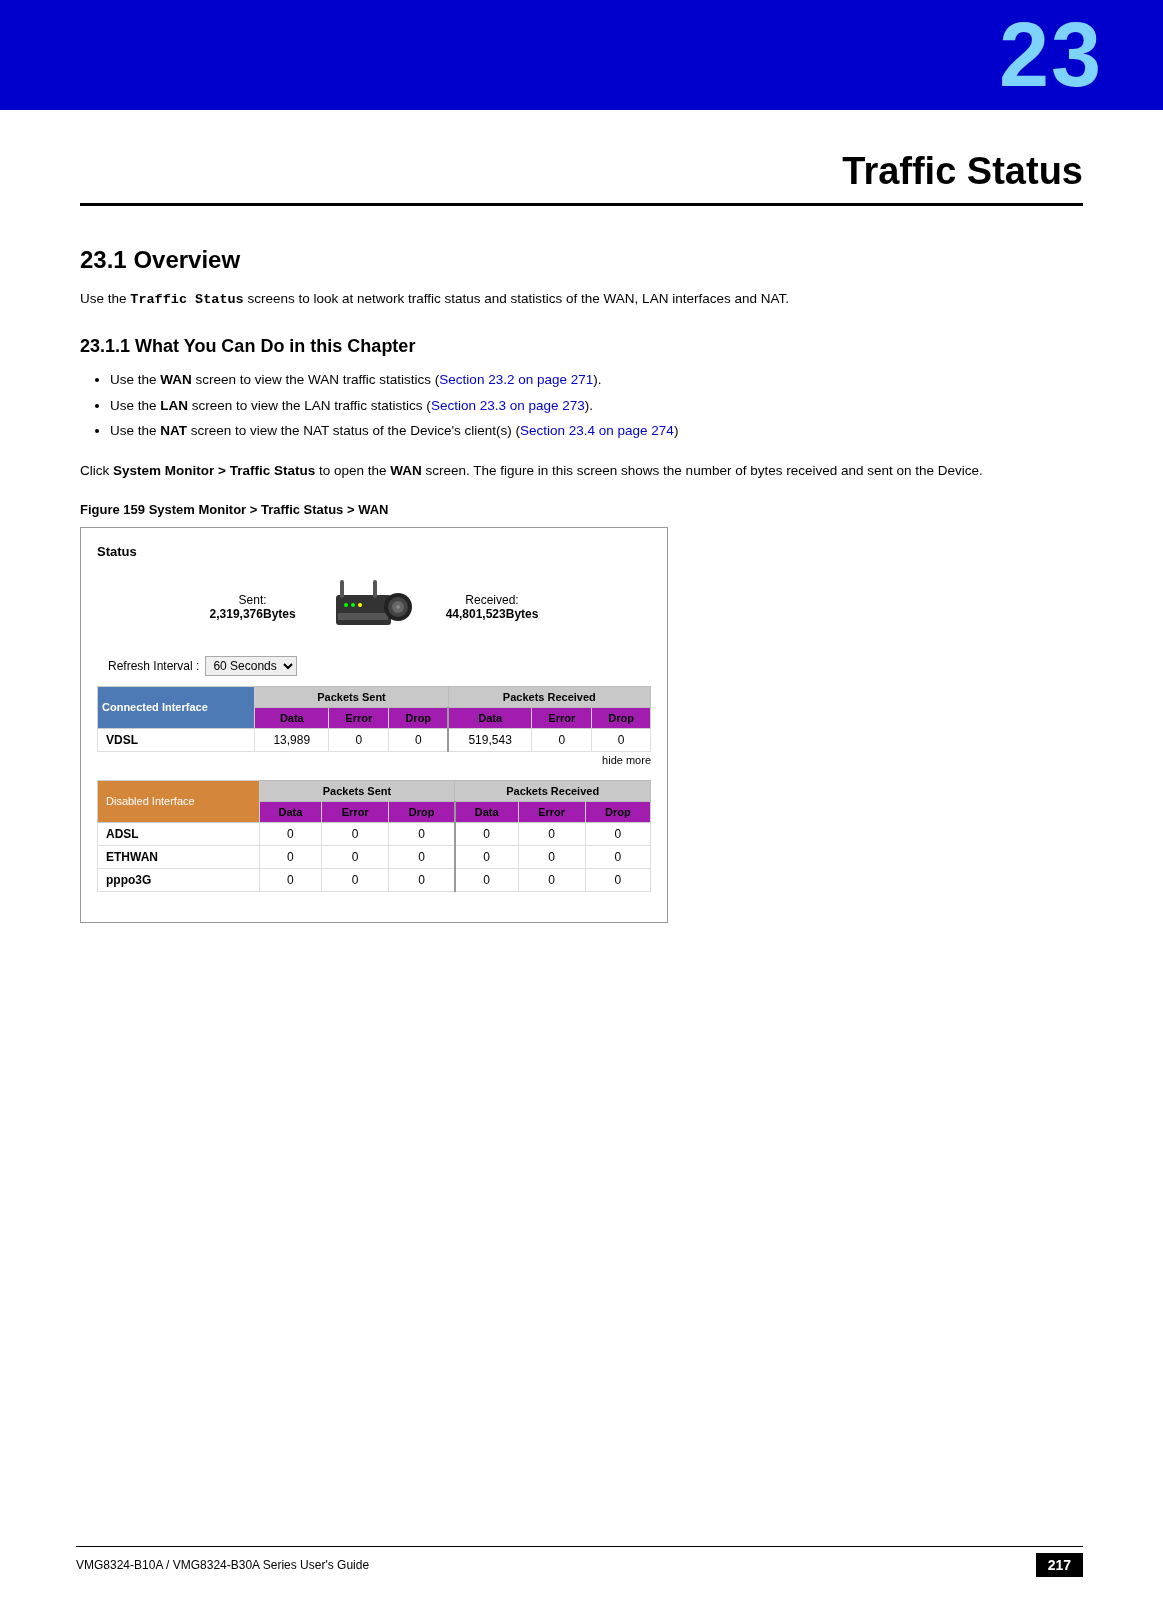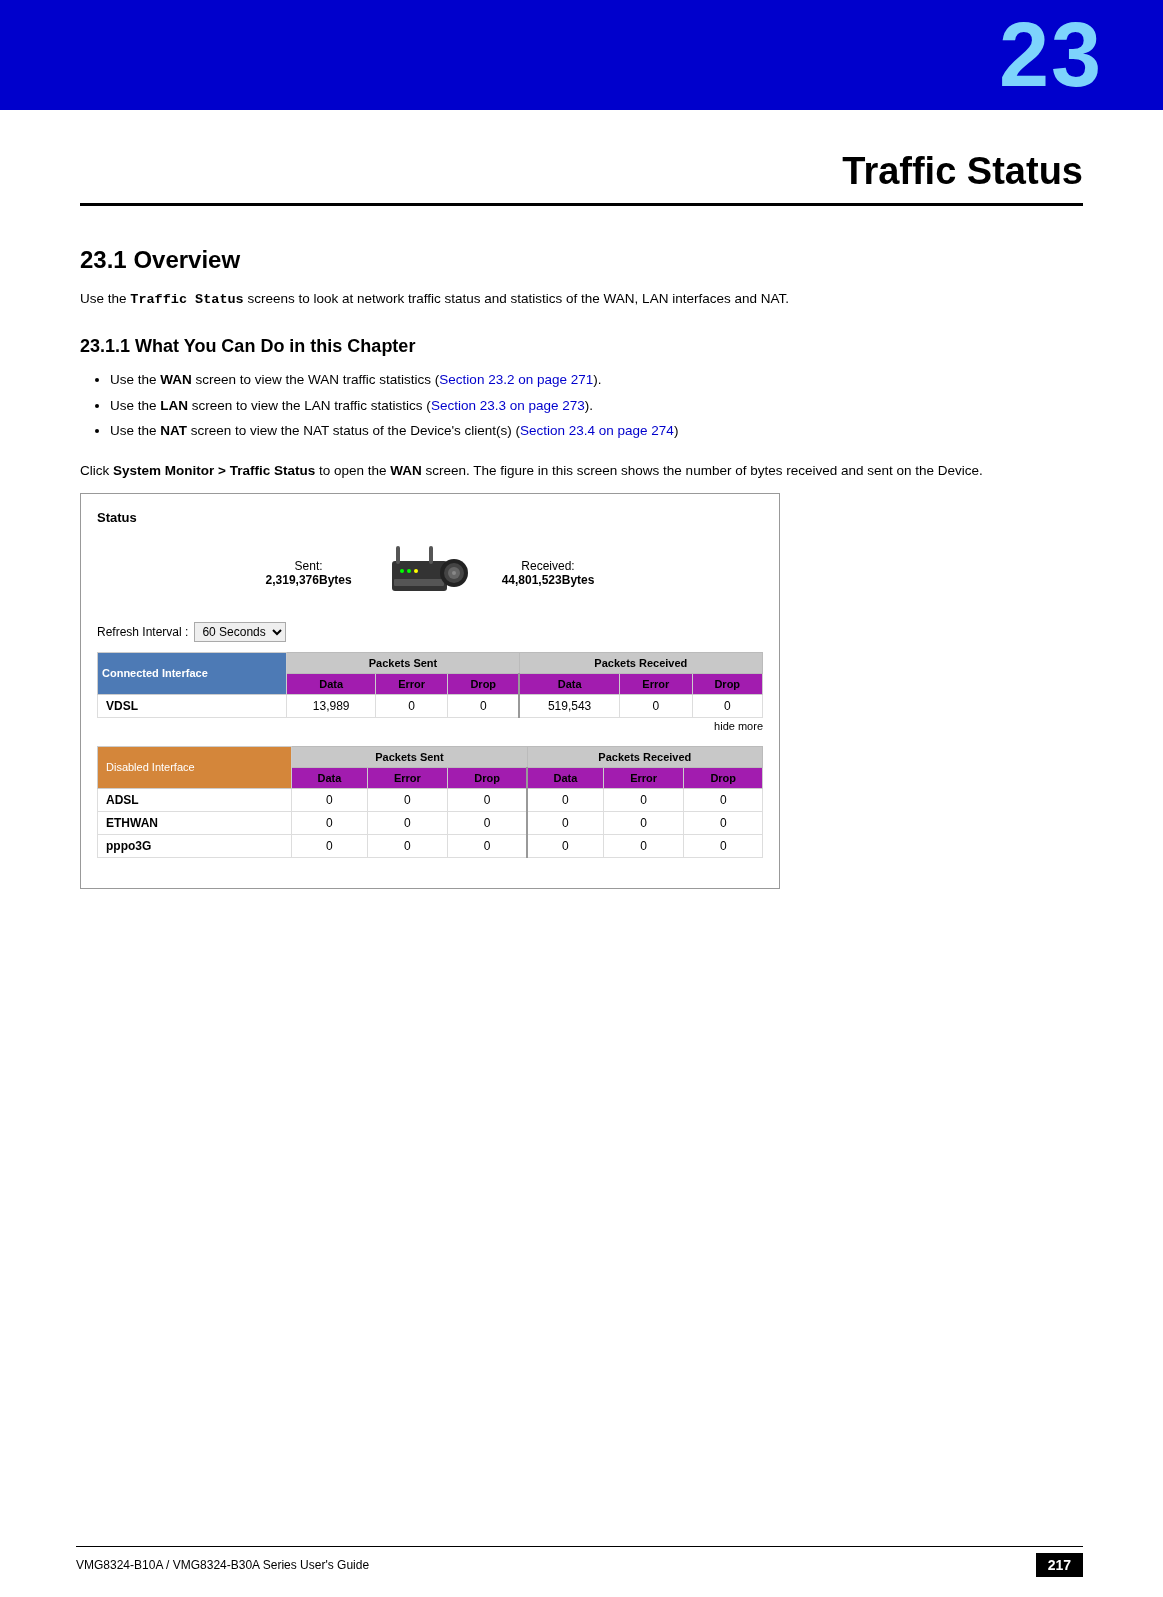--- a/index.html
+++ b/index.html
@@ -89,21 +89,21 @@
       font-size: 13px;
       font-weight: bold;
       margin-bottom: 6px;
       margin-top: 16px;
     }
 
     
     .status-screen {
       border: 1px solid #999;
       background: #fff;
-      width: 700px;
+      width: 588px;
       padding: 16px;
       font-size: 12px;
     }
 
     .status-screen .screen-title {
       font-weight: bold;
       font-size: 13px;
       margin-bottom: 16px;
       color: #000;
     }
@@ -138,20 +138,21 @@
     }
 
     .refresh-row {
       display: flex;
       align-items: center;
       font-size: 12px;
       margin-bottom: 10px;
     }
     .refresh-row label {
       margin-right: 6px;
+      margin-left: 11px;
     }
     .refresh-select {
       font-size: 12px;
       padding: 1px 3px;
       border: 1px solid #aaa;
     }
 
     
     .table-section {
       margin-bottom: 14px;
@@ -268,20 +269,21 @@
     </li>
     <li>
       Use the <strong>NAT</strong> screen to view the NAT status of the Device's client(s) (<a class="link">Section 23.4 on page 274</a>)
     </li>
   </ul>
 
   <p>
     Click <strong>System Monitor &gt; Traffic Status</strong> to open the <strong>WAN</strong> screen. The figure in this screen shows the number of bytes received and sent on the Device.
   </p>
 
+  <p class="figure-label">Figure 159   System Monitor &gt; Traffic Status &gt; WAN</p>
 
   <div class="status-screen">
 
     <div class="screen-title">Status</div>
 
     <div class="traffic-visual">
       <div class="traffic-side">
         <div class="label">Sent:</div>
         <div class="bytes">
           <span>2,319,376</span><strong>Bytes</strong>

